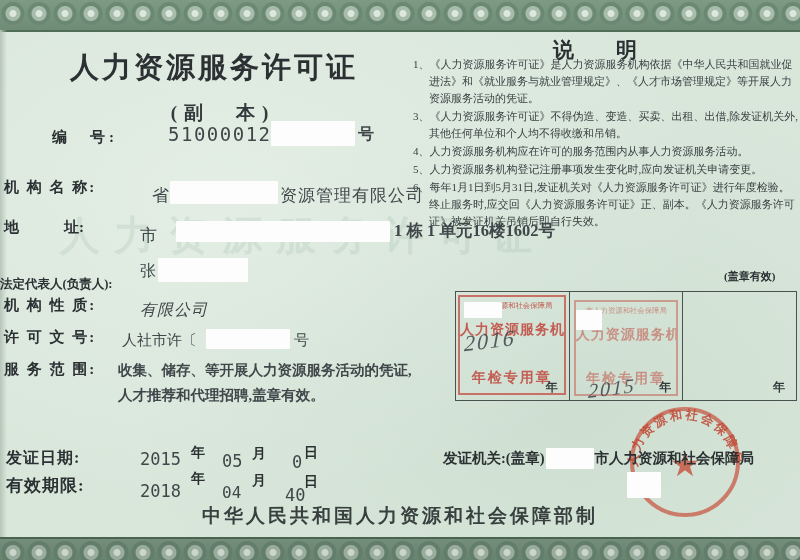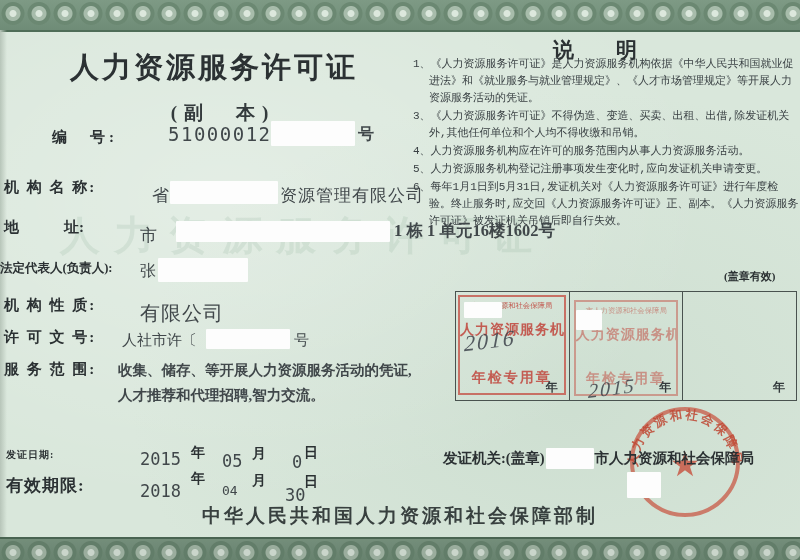--- a/index.html
+++ b/index.html
@@ -28,21 +28,21 @@
   .watermark{
     font-size:40px;letter-spacing:14px;color:rgba(120,160,132,.15);font-weight:bold;white-space:nowrap;
   }
   .title{font-size:29px;font-weight:bold;letter-spacing:3px;color:#2b3133;white-space:nowrap;}
   .copytype{font-size:19px;font-weight:bold;letter-spacing:7px;color:#333a3c;white-space:nowrap;}
   .lab{font-weight:bold;color:#2b3133;white-space:nowrap;}
   .val{color:#40474a;white-space:nowrap;}
   .mono{font-family:"DejaVu Sans Mono","Liberation Mono",monospace;}
   .redact{background:#fdfdfd;z-index:6;border-radius:1px;}
   .instr{width:387px;font-size:11px;line-height:1.55;color:#3a4144;}
-  .instr p{margin:0 0 1px 0;text-indent:-16px;padding-left:16px;font-family:Liberation Mono, monospace;}
+  .instr p{margin:0 0 1px 0;text-indent:-16px;padding-left:16px;}
   .annual-table{display:flex;border:1.5px solid #49524f;z-index:2;}
   .annual-cell{position:relative;flex:1;border-right:1.5px solid #49524f;}
   .annual-cell:last-child{border-right:none;}
   .yearlab{position:absolute;right:11px;bottom:4px;font-size:12px;font-weight:bold;color:#333a3c;}
   .stamp{
     position:absolute;border:2px solid rgba(196,84,72,.8);
     color:rgba(193,80,70,.92);text-align:center;overflow:hidden;
   }
   .stamp .s1{font-size:8px;white-space:nowrap;margin-top:3px;transform:scale(.92);}
   .stamp .s2{font-size:14px;letter-spacing:1px;white-space:nowrap;margin-top:10px;font-weight:bold;}
@@ -77,50 +77,50 @@
   <div class="abs lab" style="left:4px;top:178px;font-size:15px;letter-spacing:2px;text-align:right;">机 构 名 称:</div>
   <div class="abs val" style="left:152px;top:184px;font-size:17px;">省</div>
   <div class="abs redact" style="left:170px;top:181px;width:108px;height:23px;"></div>
   <div class="abs val" style="left:280px;top:184px;font-size:17px;letter-spacing:1px;">资源管理有限公司</div>
 
   <div class="abs lab" style="left:4px;top:218px;font-size:15px;">地　　　址:</div>
   <div class="abs val" style="left:140px;top:224px;font-size:17px;">市</div>
   <div class="abs redact" style="left:176px;top:221px;width:214px;height:21px;"></div>
   <div class="abs val" style="left:394px;top:220px;font-size:16.5px;font-weight:600;z-index:4;">1 栋 1 单元16楼1602号</div>
 
-  <div class="abs lab" style="left:0px;top:260px;font-size:12.5px;">法定代表人(负责人):</div>
+  <div class="abs lab" style="left:0px;top:276px;font-size:12.5px;">法定代表人(负责人):</div>
   <div class="abs val" style="left:140px;top:261px;font-size:16px;">张</div>
   <div class="abs redact" style="left:158px;top:258px;width:90px;height:24px;"></div>
 
   <div class="abs lab" style="left:4px;top:296px;font-size:15px;letter-spacing:2px;">机 构 性 质:</div>
-  <div class="abs val" style="left:140px;top:300px;font-size:20px;letter-spacing:1px;">有限公司</div>
+  <div class="abs val" style="left:140px;top:300px;font-size:16px;letter-spacing:1px;font-style:italic;">有限公司</div>
 
   <div class="abs lab" style="left:4px;top:328px;font-size:15px;letter-spacing:2px;">许 可 文 号:</div>
   <div class="abs val" style="left:122px;top:331px;font-size:15px;">人社市许〔</div>
   <div class="abs redact" style="left:206px;top:329px;width:84px;height:20px;"></div>
   <div class="abs val" style="left:294px;top:331px;font-size:15px;">号</div>
 
   <div class="abs lab" style="left:4px;top:360px;font-size:15px;letter-spacing:2px;">服 务 范 围:</div>
   <div class="abs val" style="left:118px;top:361px;font-size:14.5px;font-weight:600;">收集、储存、等开展人力资源服务活动的凭证,</div>
-  <div class="abs val" style="left:118px;top:386px;font-size:14.5px;font-weight:600;">人才推荐和代理招聘,智力交流。</div>
+  <div class="abs val" style="left:118px;top:386px;font-size:14.5px;font-weight:600;">人才推荐和代理招聘,盖章有效。</div>
 
-  <div class="abs lab" style="left:6px;top:448px;font-size:10px;letter-spacing:1px;">发证日期:</div>
+  <div class="abs lab" style="left:6px;top:448px;font-size:16px;letter-spacing:1px;">发证日期:</div>
   <div class="abs val mono" style="left:140px;top:449px;font-size:17px;">2015</div>
   <div class="abs lab" style="left:191px;top:444px;font-size:14px;">年</div>
   <div class="abs val mono" style="left:222px;top:451px;font-size:17px;">05</div>
   <div class="abs lab" style="left:252px;top:445px;font-size:14px;">月</div>
   <div class="abs val mono" style="left:292px;top:452px;font-size:17px;">0</div>
   <div class="abs lab" style="left:304px;top:444px;font-size:14px;">日</div>
 
   <div class="abs lab" style="left:6px;top:474px;font-size:17px;letter-spacing:1px;">有效期限:</div>
   <div class="abs val mono" style="left:140px;top:481px;font-size:17px;">2018</div>
   <div class="abs lab" style="left:191px;top:470px;font-size:14px;">年</div>
-  <div class="abs val mono" style="left:222px;top:483px;font-size:13px;">04</div>
+  <div class="abs val mono" style="left:222px;top:483px;font-size:16px;">04</div>
   <div class="abs lab" style="left:252px;top:472px;font-size:14px;">月</div>
-  <div class="abs val mono" style="left:285px;top:485px;font-size:17px;">30</div>
+  <div class="abs val mono" style="left:285px;top:485px;font-size:17px;">40</div>
   <div class="abs lab" style="left:304px;top:473px;font-size:14px;">日</div>
 
   <div class="abs footer-line" style="left:170px;top:503px;width:460px;">中华人民共和国人力资源和社会保障部制</div>
 
   <div class="abs lab" style="left:553px;top:36px;font-size:21px;">说　　明</div>
   <div class="abs instr" style="left:413px;top:56px;">
     <p>1、《人力资源服务许可证》是人力资源服务机构依据《中华人民共和国就业促进法》和《就业服务与就业管理规定》、《人才市场管理规定》等开展人力资源服务活动的凭证。</p>
     <p>3、《人力资源服务许可证》不得伪造、变造、买卖、出租、出借,除发证机关外,其他任何单位和个人均不得收缴和吊销。</p>
     <p>4、人力资源服务机构应在许可的服务范围内从事人力资源服务活动。</p>
     <p>5、人力资源服务机构登记注册事项发生变化时,应向发证机关申请变更。</p>

